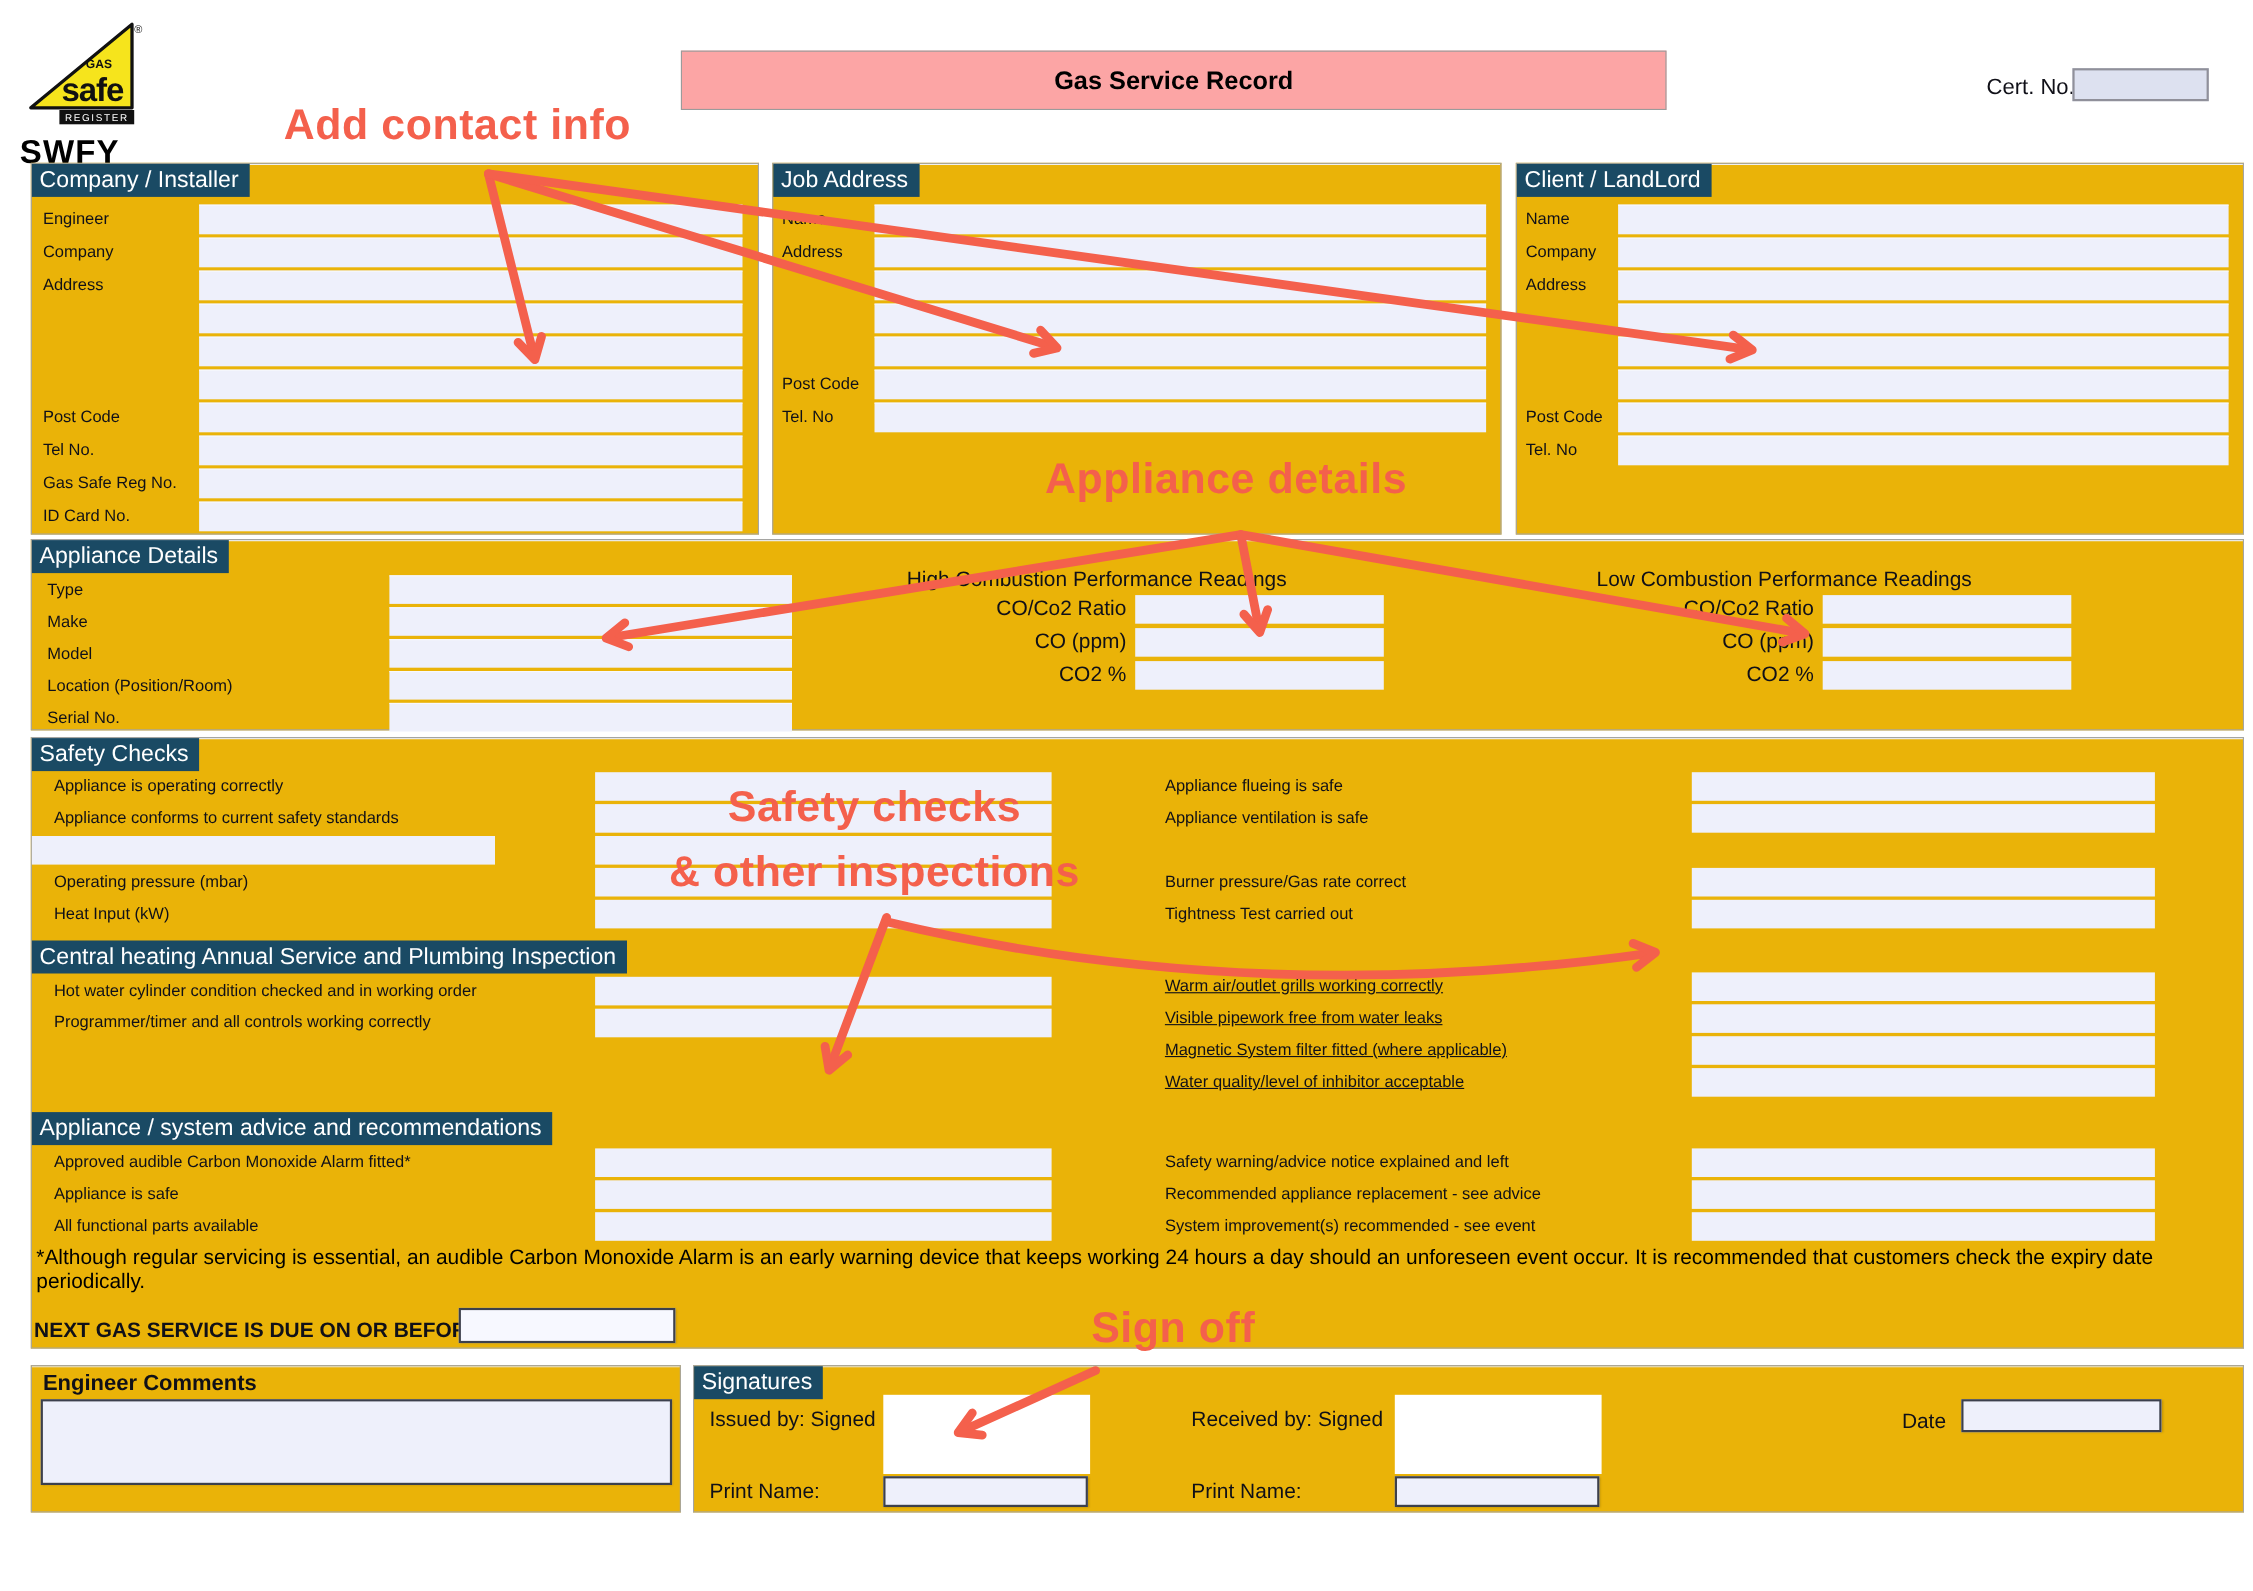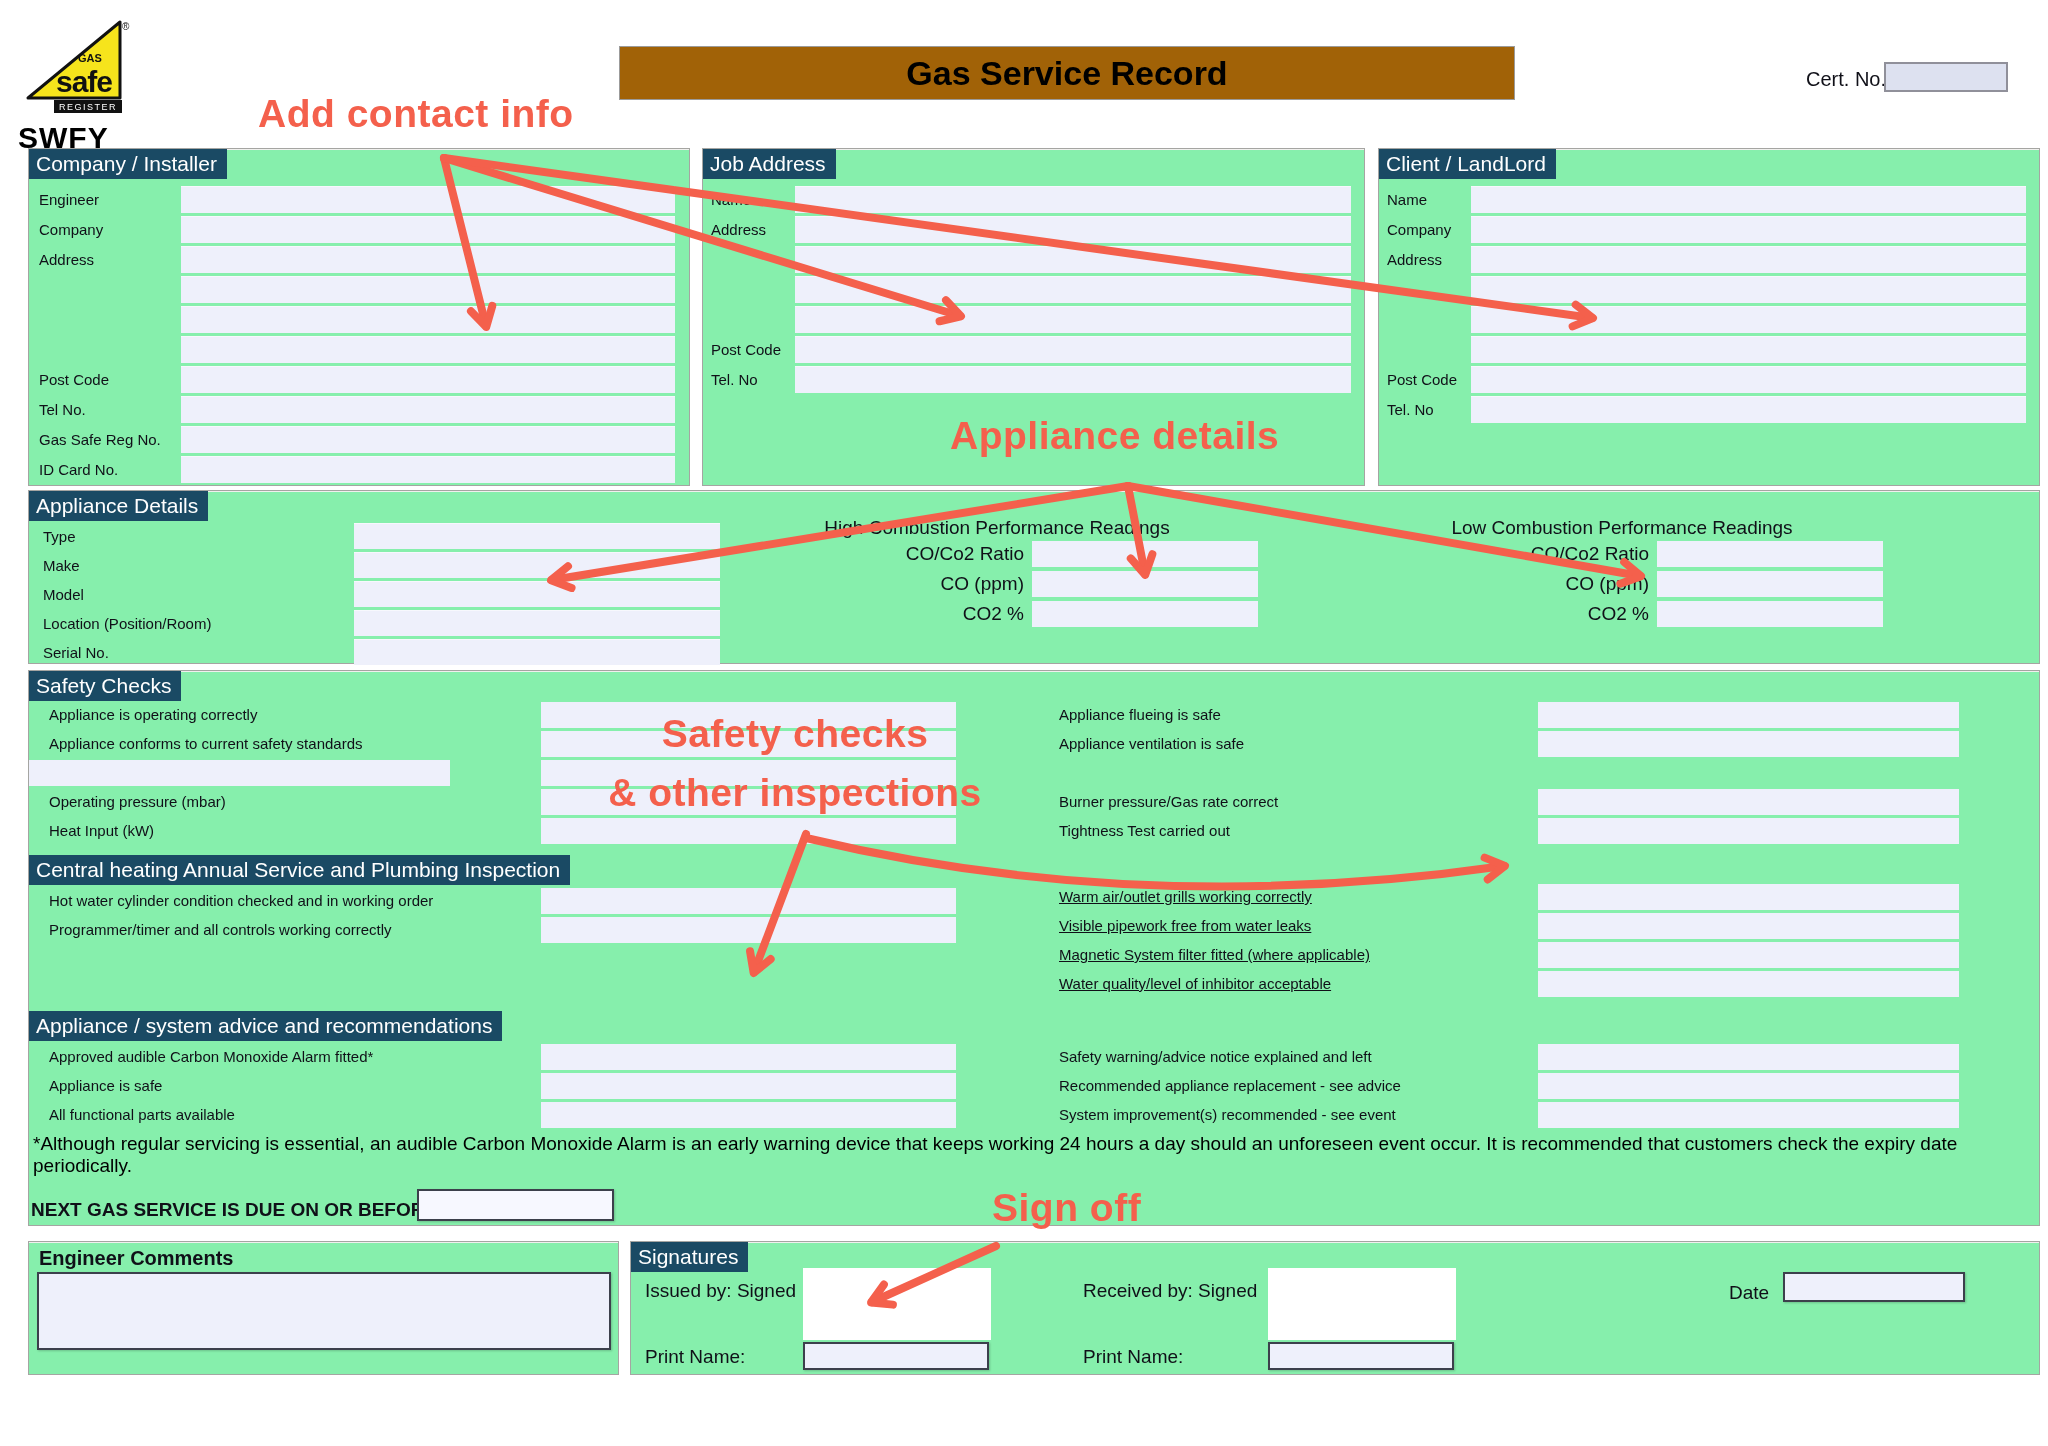--- a/index.html
+++ b/index.html
@@ -1,20 +1,20 @@
 <!DOCTYPE html>
 <html><head>
 <meta charset="utf-8">
 <style>
   * { box-sizing: border-box; margin: 0; padding: 0; }
   html,body { background:#fff; }
   body { width:2048px; height:1446px; position:relative; font-family:"Liberation Sans",sans-serif; color:#101018; }
   .page { position:absolute; inset:0; overflow:hidden; }
 
-  .panel { position:absolute; background:#86efac; border:1px solid #a5a5a2; box-shadow: inset 0 1px 0 #f0f0ee; }
+  .panel { position:absolute; background:#eab308; border:1px solid #a5a5a2; box-shadow: inset 0 1px 0 #f0f0ee; }
   .hbar { display:inline-block; background:#1a4a64; color:#fff; font-size:21px; line-height:27px; padding:1px 10px 2px 7px; white-space:nowrap; }
 
   
   .rows { margin-top:7px; }
   .frow { display:flex; align-items:center; height:27px; margin:0 14px 3px 10px; }
   .flabel { flex:none; font-size:15px; white-space:nowrap; }
   .finput { flex:1; height:27px; background:#eef0fb; border-top:1px solid #f7f8fd; }
   .c1 .flabel { width:142px; }
   .c23 .frow { margin-left:8px; margin-right:13px; }
   .c23 .flabel { width:84px; }
@@ -35,21 +35,21 @@
   .rowL .flabel { width:512px; padding-left:20px; }
   .rowL .sbox { width:415px; height:26px; background:#eef0fb; }
   .rowR .flabel { width:1509px; padding-left:1030px; }
   .rowR .sbox { width:421px; height:26px; background:#eef0fb; }
 
   .abslabel { position:absolute; font-size:19px; white-space:nowrap; }
   .bold { font-weight:bold; }
   .bordered { position:absolute; background:#eef0fb; border:2px solid #3c404c; box-shadow:1px 1px 2px rgba(0,0,0,.2); }
   .whitebox { position:absolute; background:#ffffff; }
 
-  .title-box { position:absolute; left:619px; top:46px; width:896px; height:54px; background:#a16207; border:1px solid #9b9b9b; display:flex; align-items:center; justify-content:center; font-size:34px; font-weight:bold; color:#000; }
+  .title-box { position:absolute; left:619px; top:46px; width:896px; height:54px; background:#fca5a5; border:1px solid #9b9b9b; display:flex; align-items:center; justify-content:center; font-size:23px; font-weight:bold; color:#000; }
 
   .ann { position:absolute; color:#f4604c; font-weight:bold; font-size:39px; white-space:nowrap; z-index:60; pointer-events:none; letter-spacing:.5px; }
   #arrows { position:absolute; inset:0; z-index:55; pointer-events:none; }
 
   .logo { position:absolute; left:18px; top:12px; width:160px; }
   .brand { font-size:30px; font-weight:bold; color:#000; margin-top:2px; letter-spacing:1px; }
 
   .footnote { position:absolute; left:4px; top:462px; width:1995px; font-size:19px; color:#000; }
 </style>
 </head>

